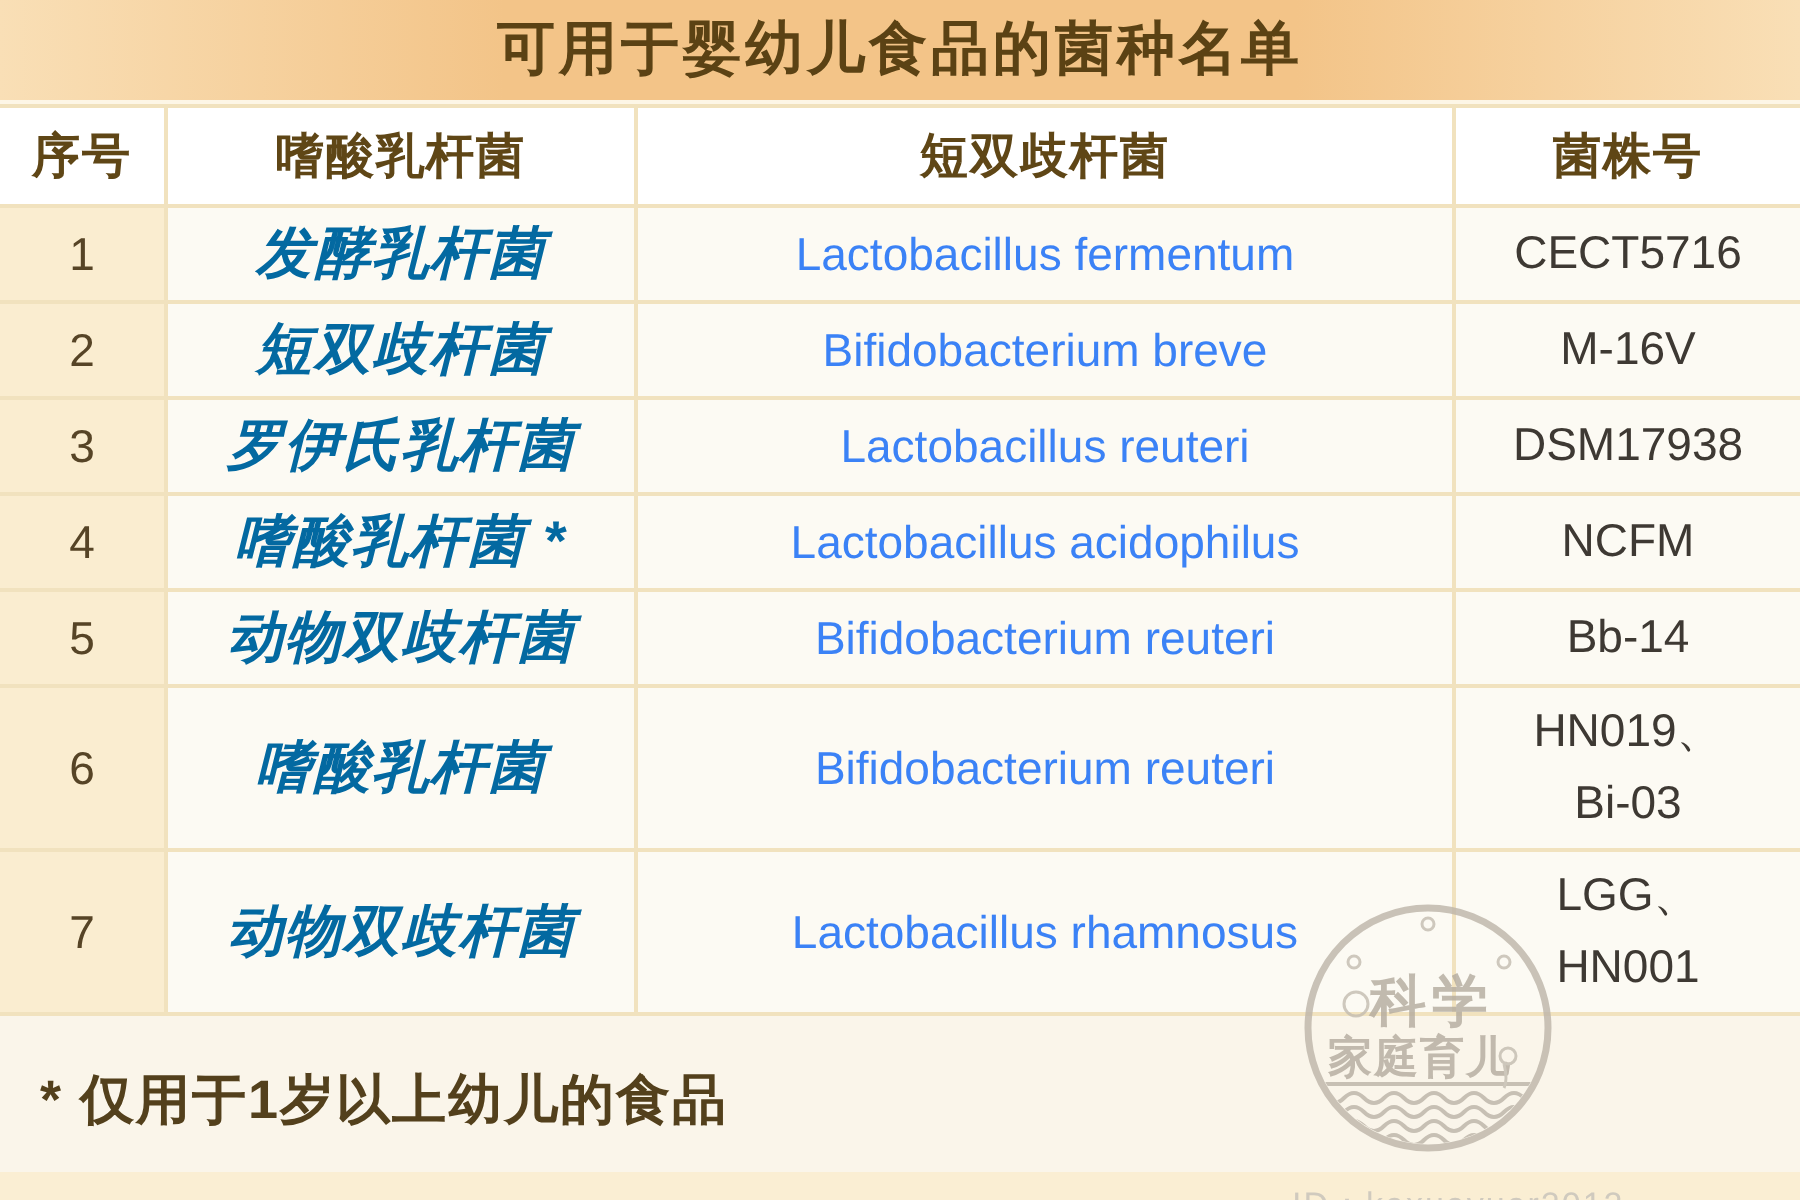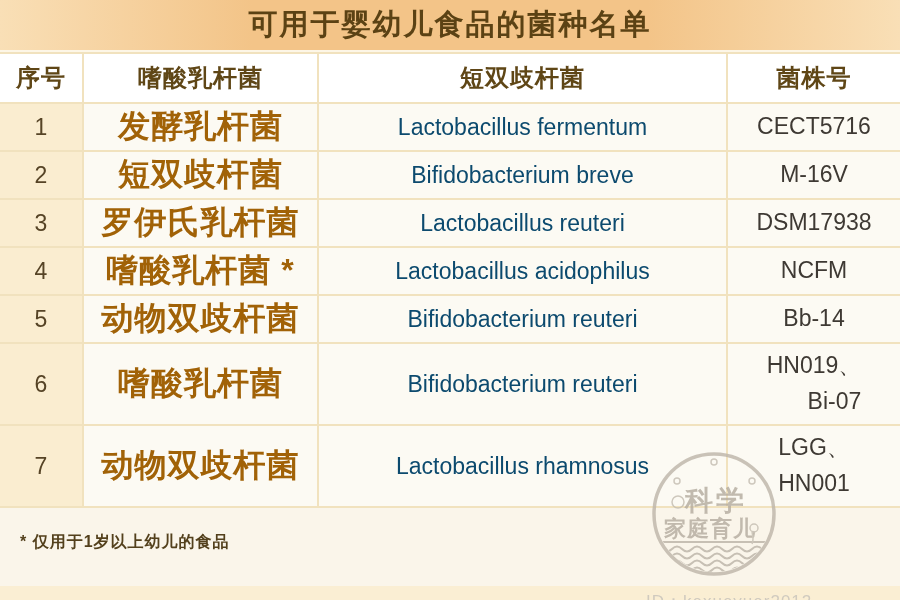--- a/index.html
+++ b/index.html
@@ -53,37 +53,38 @@
     letter-spacing: 1px;
   }
   .species-table tbody td { height: 48px; background: #FCFAF3; }
   .species-table tbody tr.tall td { height: 82px; }
   td.col-no {
     background: #FAEDD0 !important;
     color: #564426;
     font-size: 23px;
   }
   td.col-cn {
-    color: #a16207;
-    font-size: 32px;
+    color: #0369a1;
+    font-size: 28px;
     font-weight: 700;
     letter-spacing: 1px;
-  }
-  td.col-latin { color: #0c4a6e; font-size: 23px; }
+    font-style: italic;
+  }
+  td.col-latin { color: #3b82f6; font-size: 23px; }
   td.col-strain { color: #3E3933; font-size: 23px; }
-  td.col-strain .lines { display: inline-block; text-align: right; }
+  td.col-strain .lines { display: inline-block; text-align: center; }
   td.col-strain .line { display: block; line-height: 1.55; }
   
   .footnote-bar {
     height: 78px;
     background: #FAF5EA;
     padding: 24px 0 0 20px;
   }
   .footnote-bar p {
-    font-size: 16px;
+    font-size: 27px;
     font-weight: 700;
     color: #53401C;
     letter-spacing: 1px;
   }
   
   .watermark {
     position: absolute;
     left: 644px;
     top: 444px;
     width: 150px;
@@ -151,21 +152,21 @@
         <tr>
           <td class="col-no">5</td>
           <td class="col-cn">动物双歧杆菌</td>
           <td class="col-latin">Bifidobacterium reuteri</td>
           <td class="col-strain"><span class="lines"><span class="line">Bb-14</span></span></td>
         </tr>
         <tr class="tall">
           <td class="col-no">6</td>
           <td class="col-cn">嗜酸乳杆菌</td>
           <td class="col-latin">Bifidobacterium reuteri</td>
-          <td class="col-strain"><span class="lines"><span class="line">HN019、</span><span class="line">Bi-07</span></span></td>
+          <td class="col-strain"><span class="lines"><span class="line">HN019、</span><span class="line">Bi-03</span></span></td>
         </tr>
         <tr class="tall">
           <td class="col-no">7</td>
           <td class="col-cn">动物双歧杆菌</td>
           <td class="col-latin">Lactobacillus rhamnosus</td>
           <td class="col-strain"><span class="lines"><span class="line">LGG、</span><span class="line">HN001</span></span></td>
         </tr>
       </tbody>
   </table>
 

